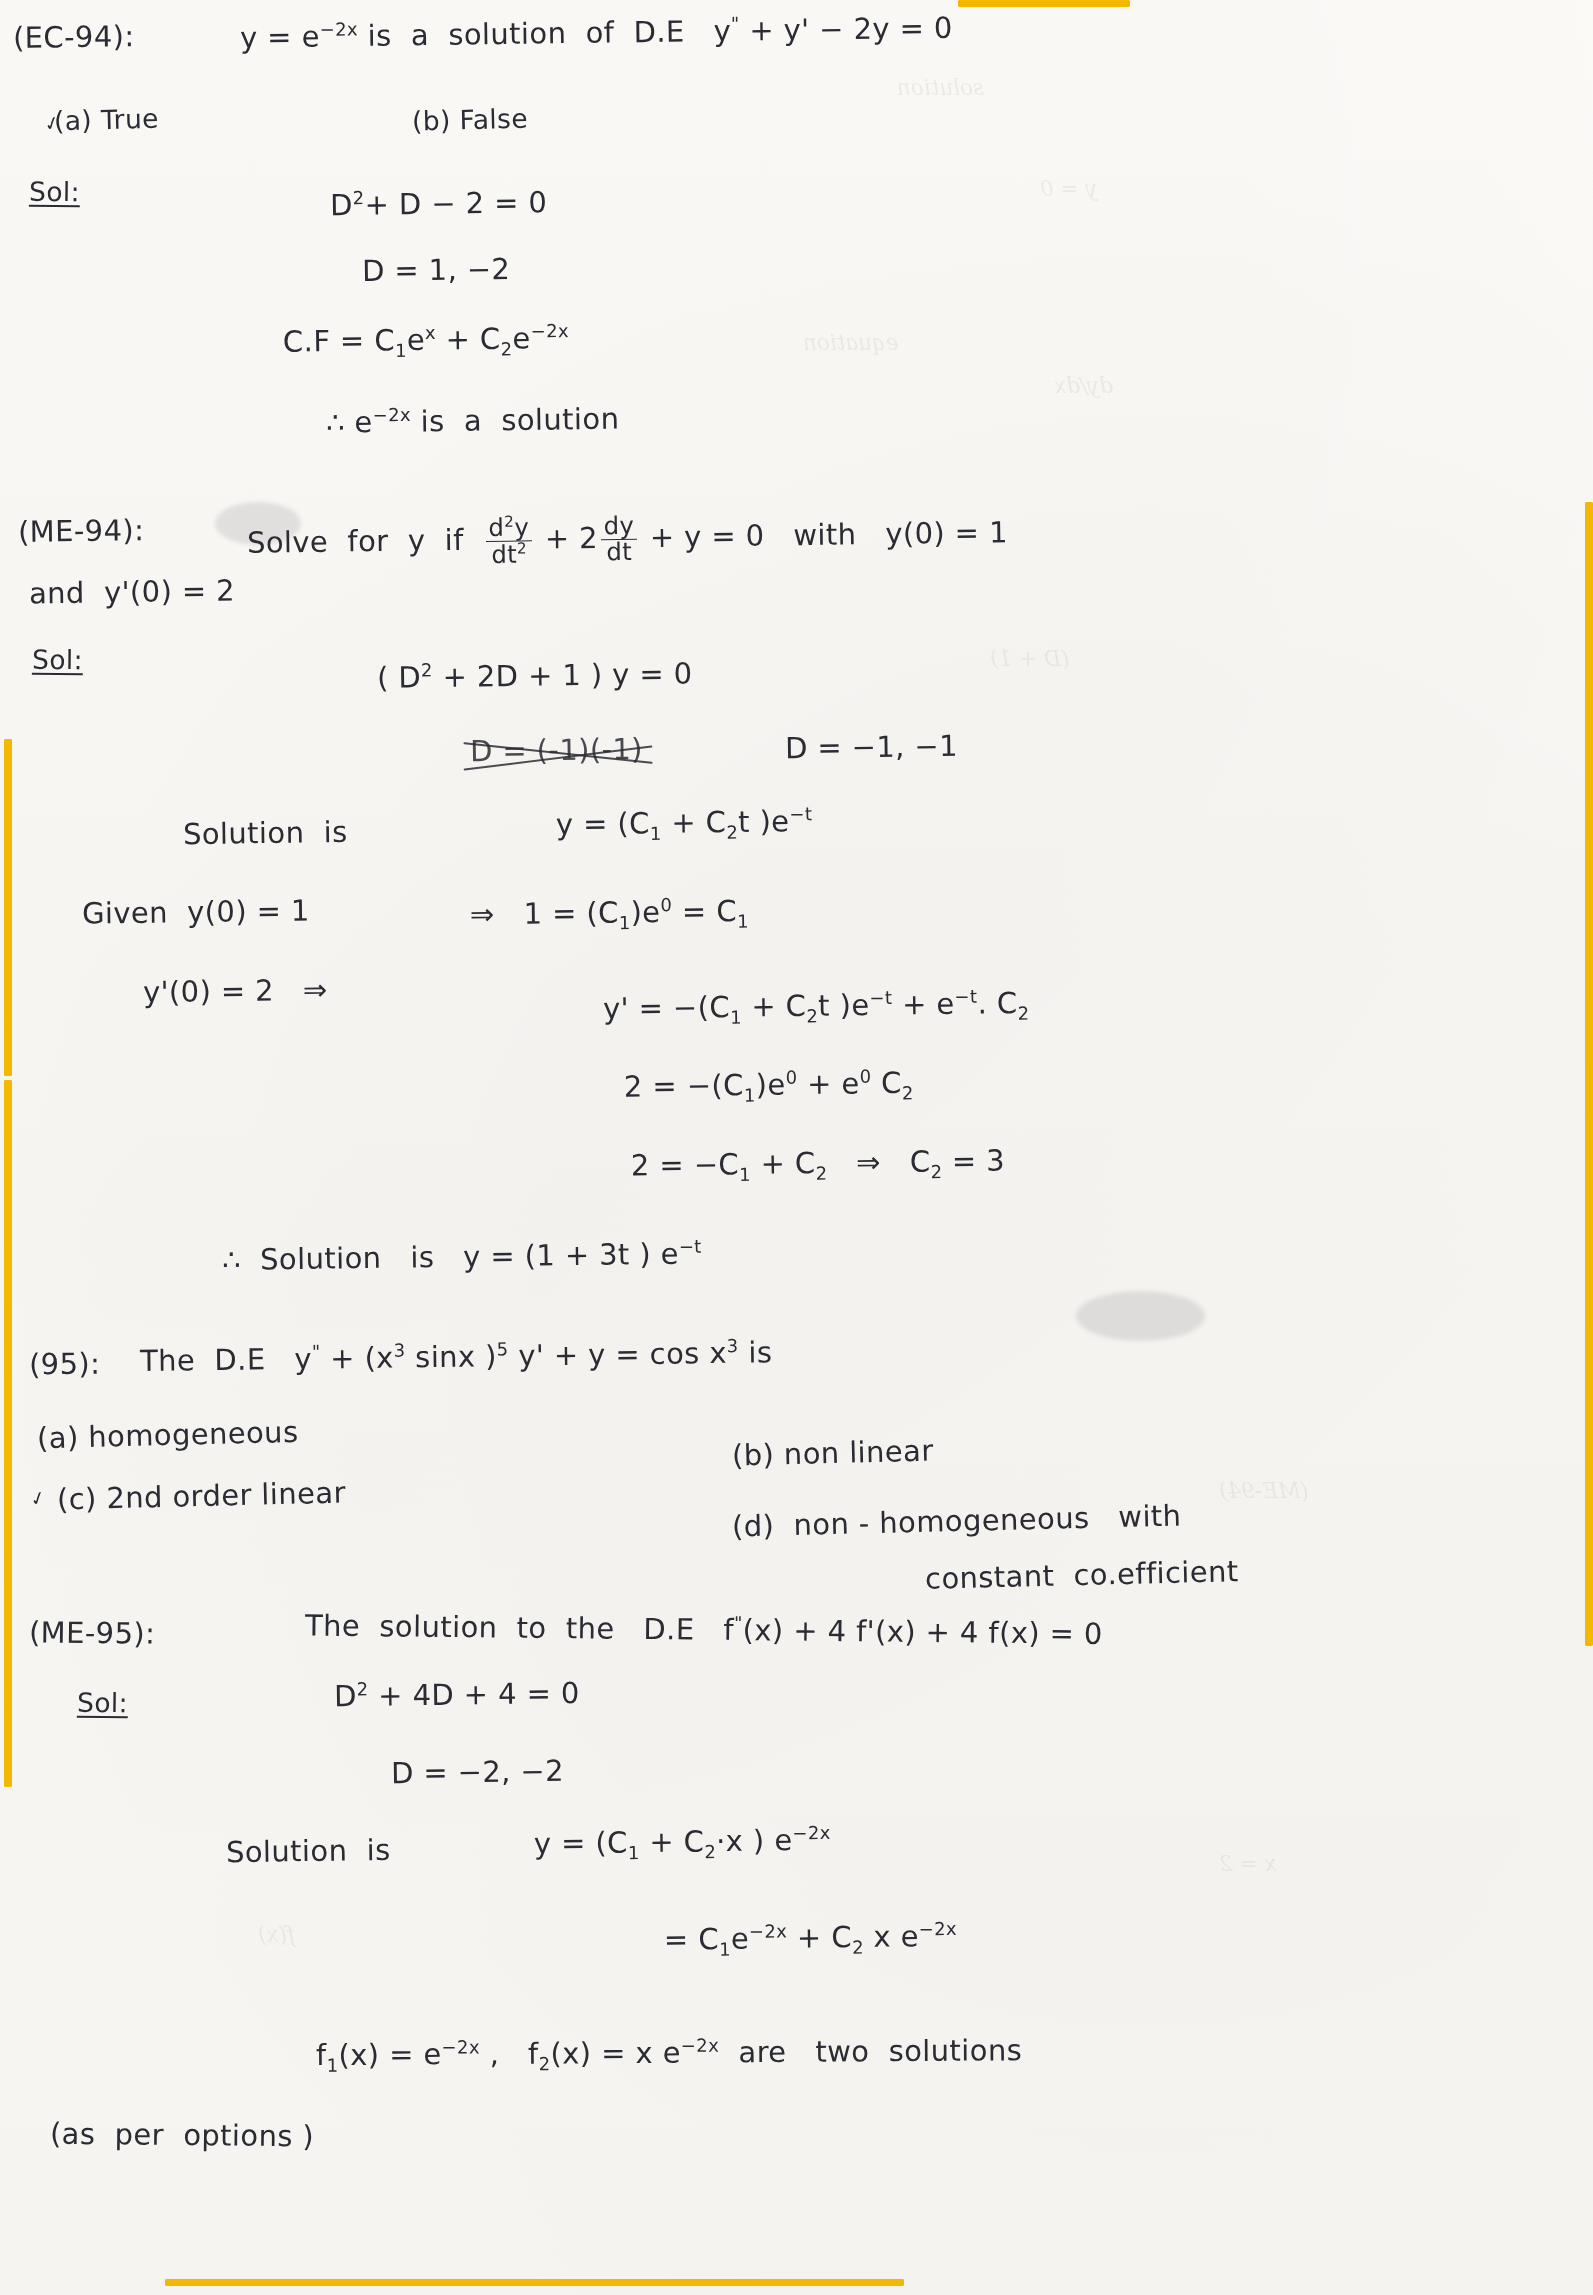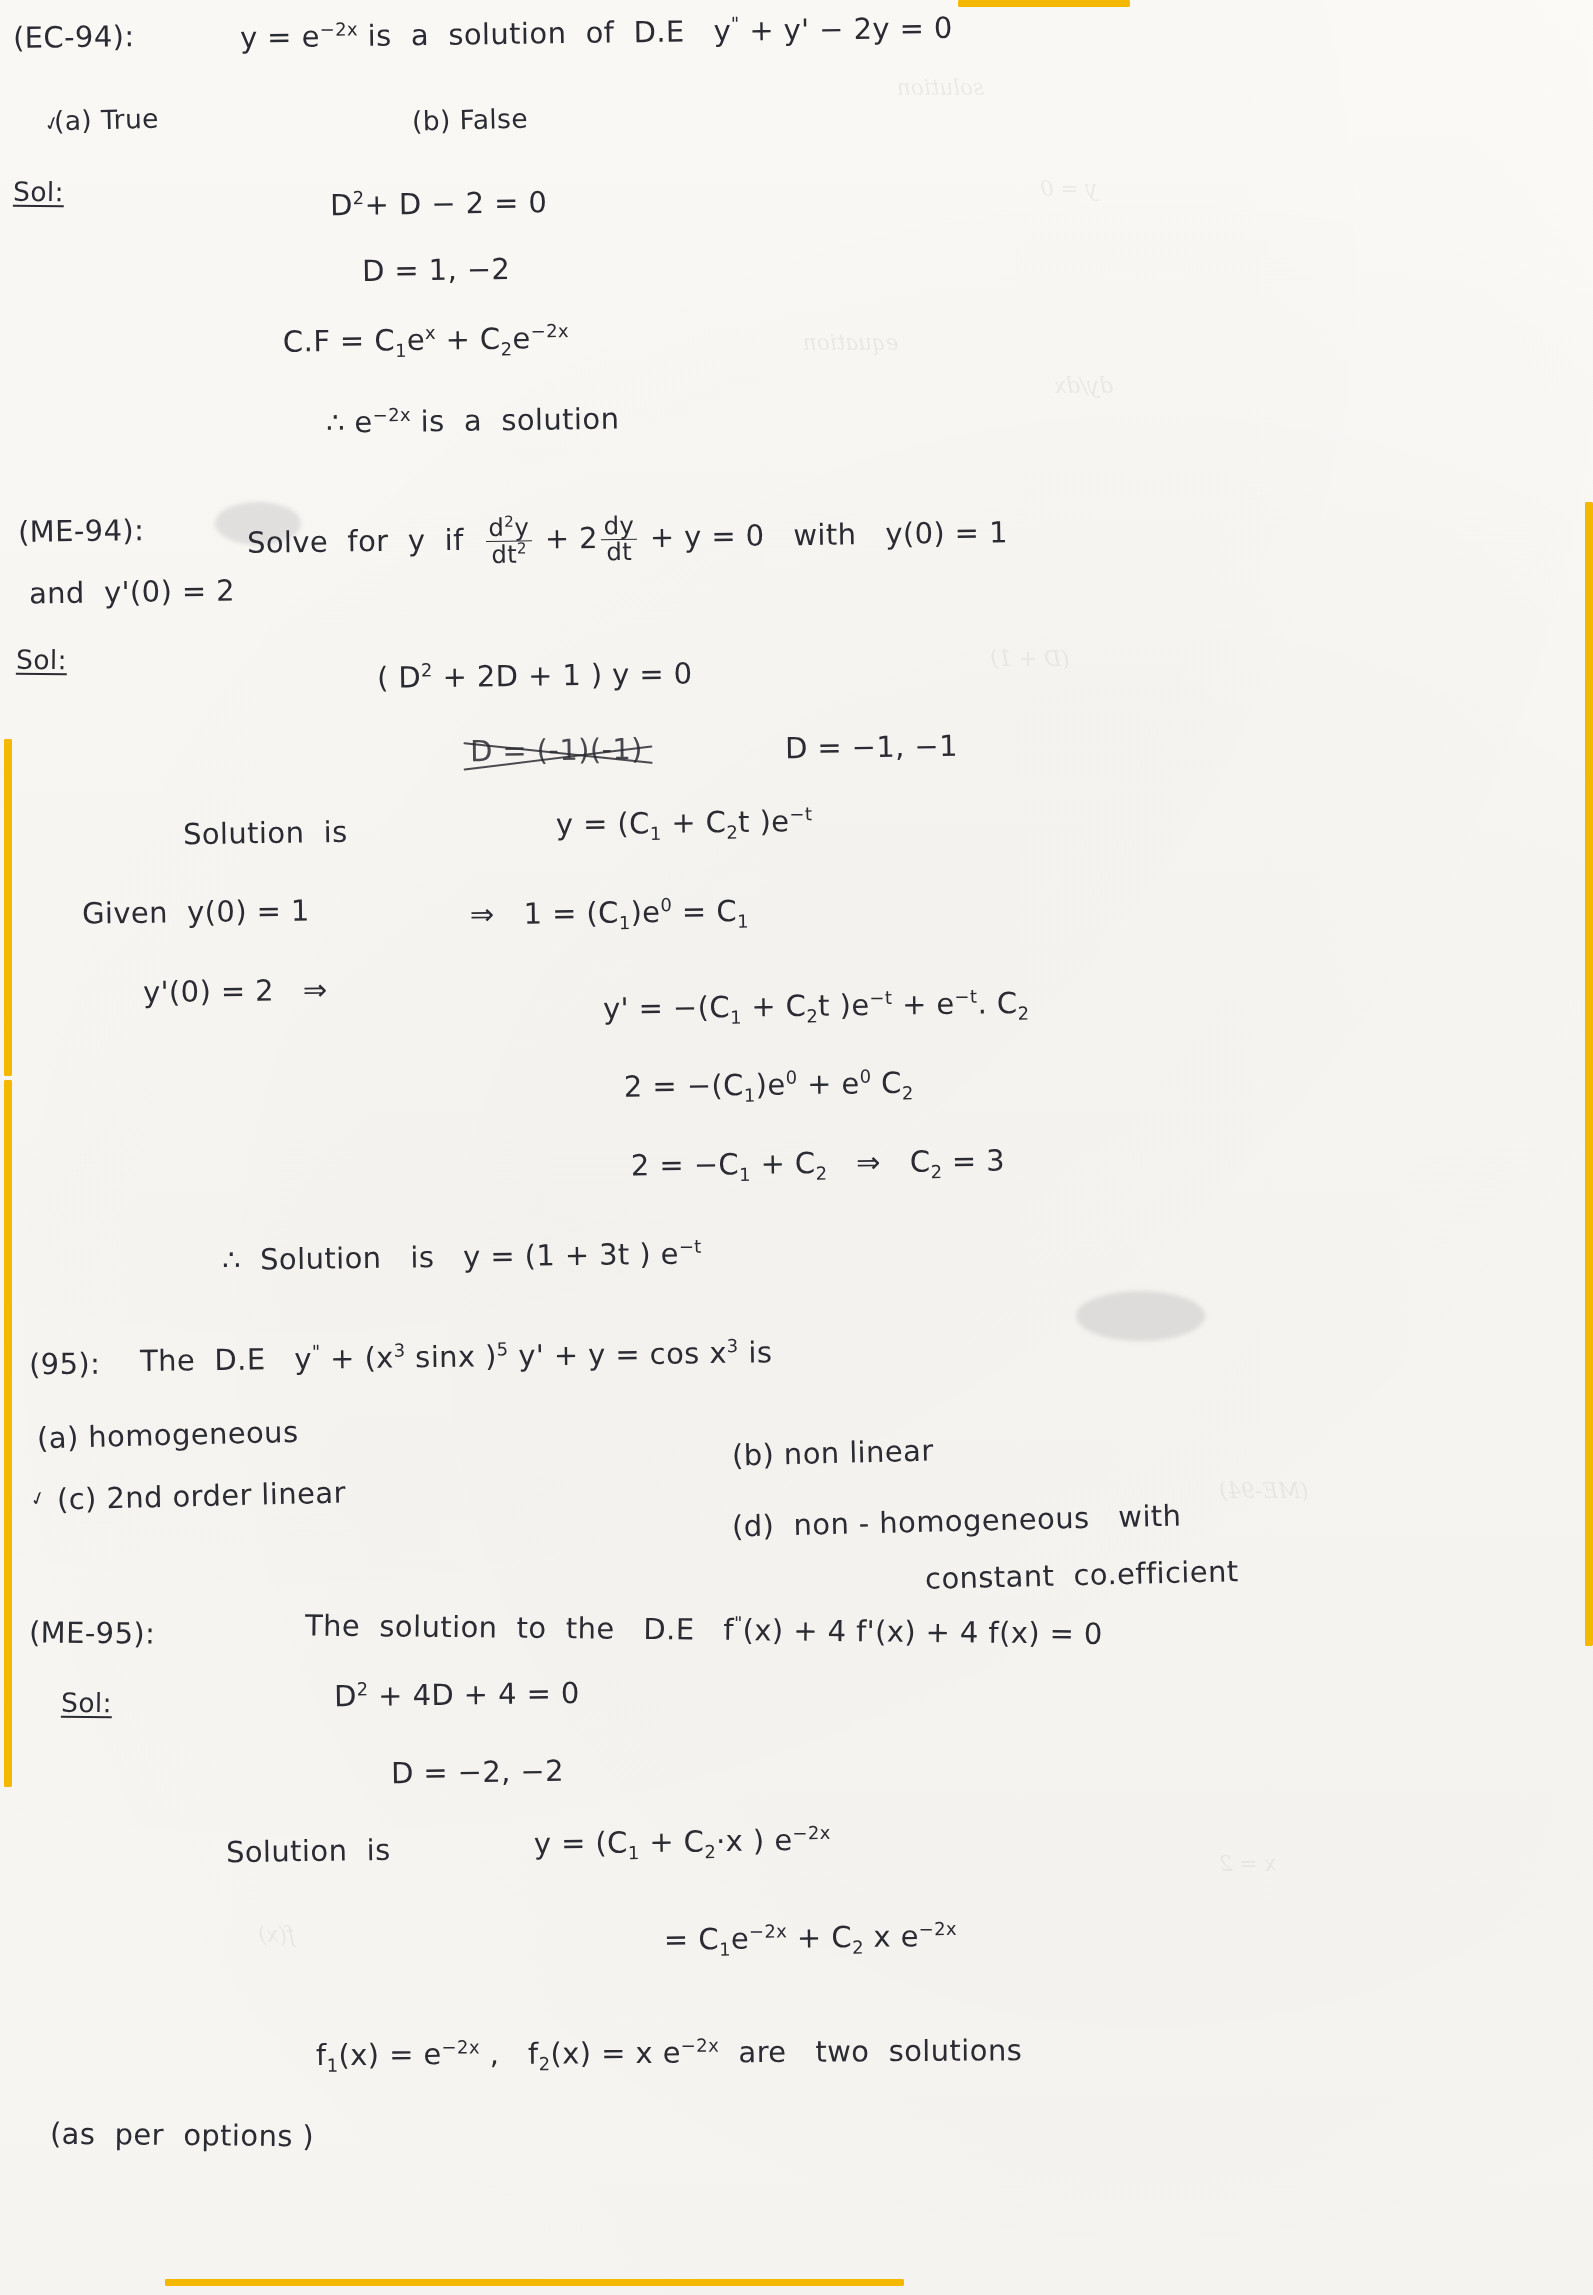--- a/index.html
+++ b/index.html
@@ -72,21 +72,21 @@
     display: inline-block;
     vertical-align: middle;
     text-align: center;
     line-height: 1.02;
     font-size: 0.84em;
     margin: 0 2.9px;
   }
   .frac .num { display: block; padding: 0 2.9px; }
   .frac .den { display: block; padding: 0 2.9px; border-top: 1.4px solid #2b2b33; }
 
-  .ul { text-decoration: underline; text-underline-offset: 3.6px; }
+  .ul { text-decoration: underline; text-underline-offset: 3.6px; margin-left: 16px; }
 
   .tick {
     position: absolute;
     font-size: 18.7px;
     color: #2b2b33;
     transform: rotate(-18deg);
   }
   .strike {
     position: absolute;
     height: 2.2px;

